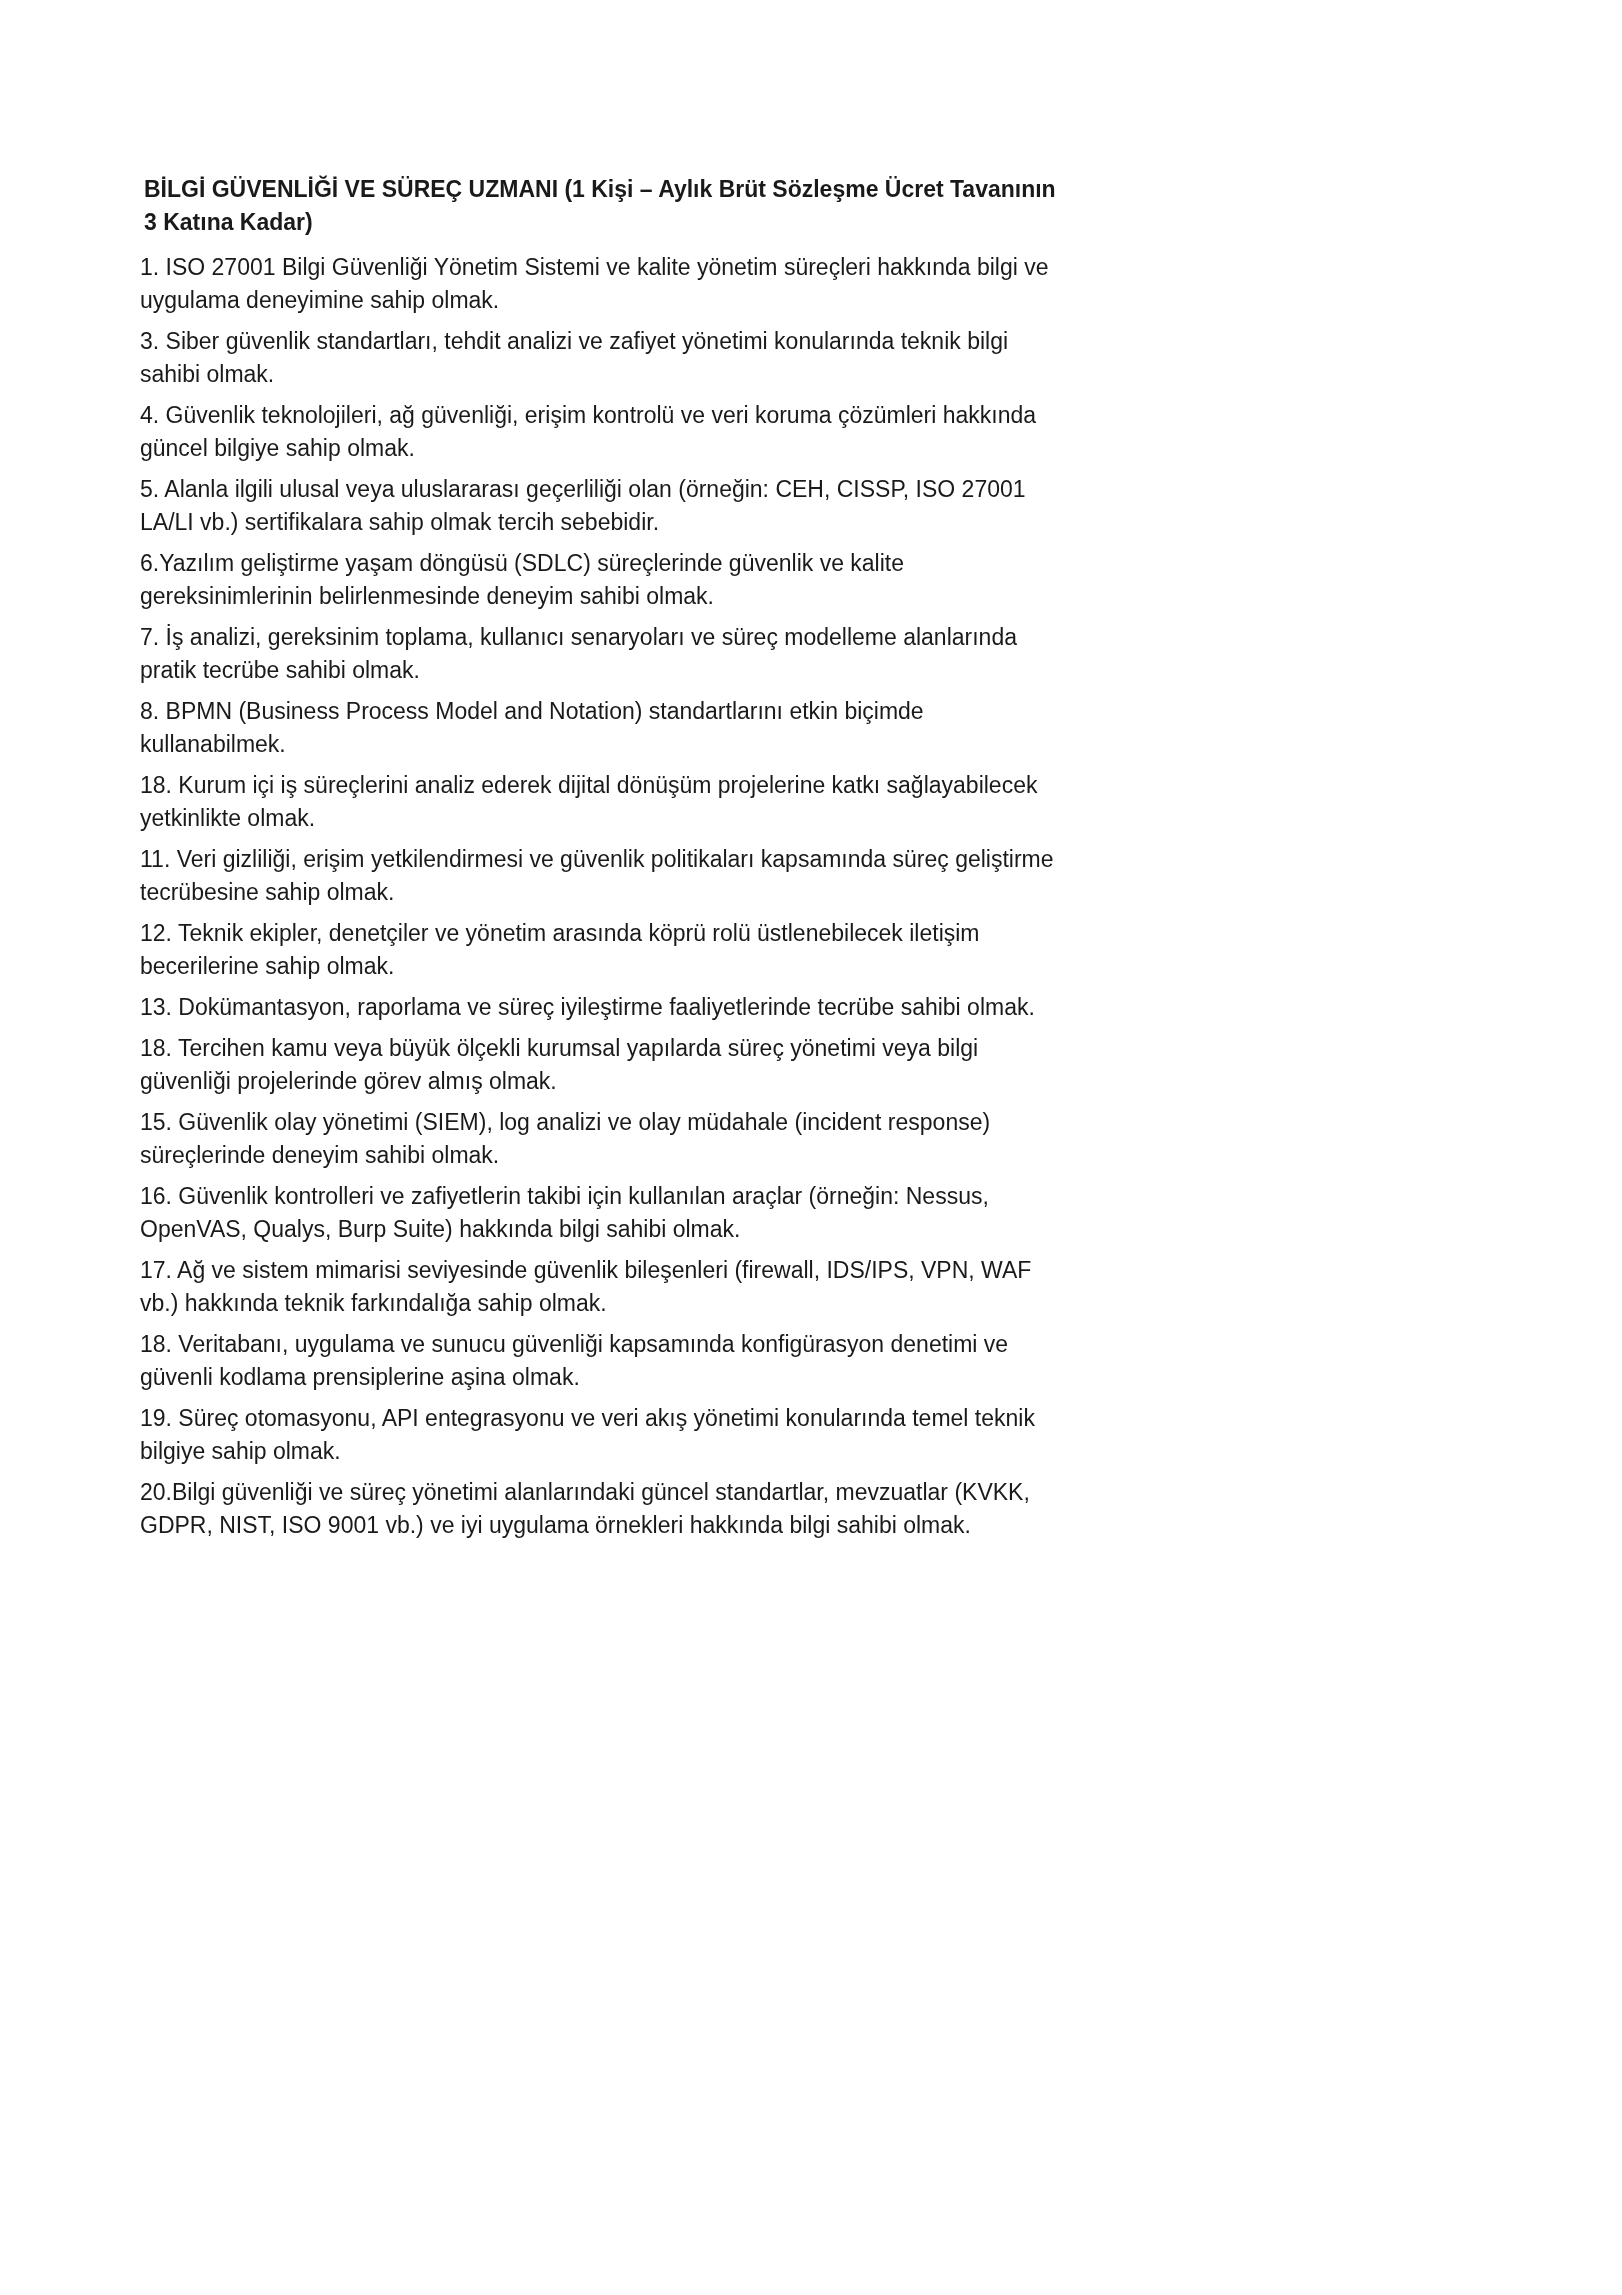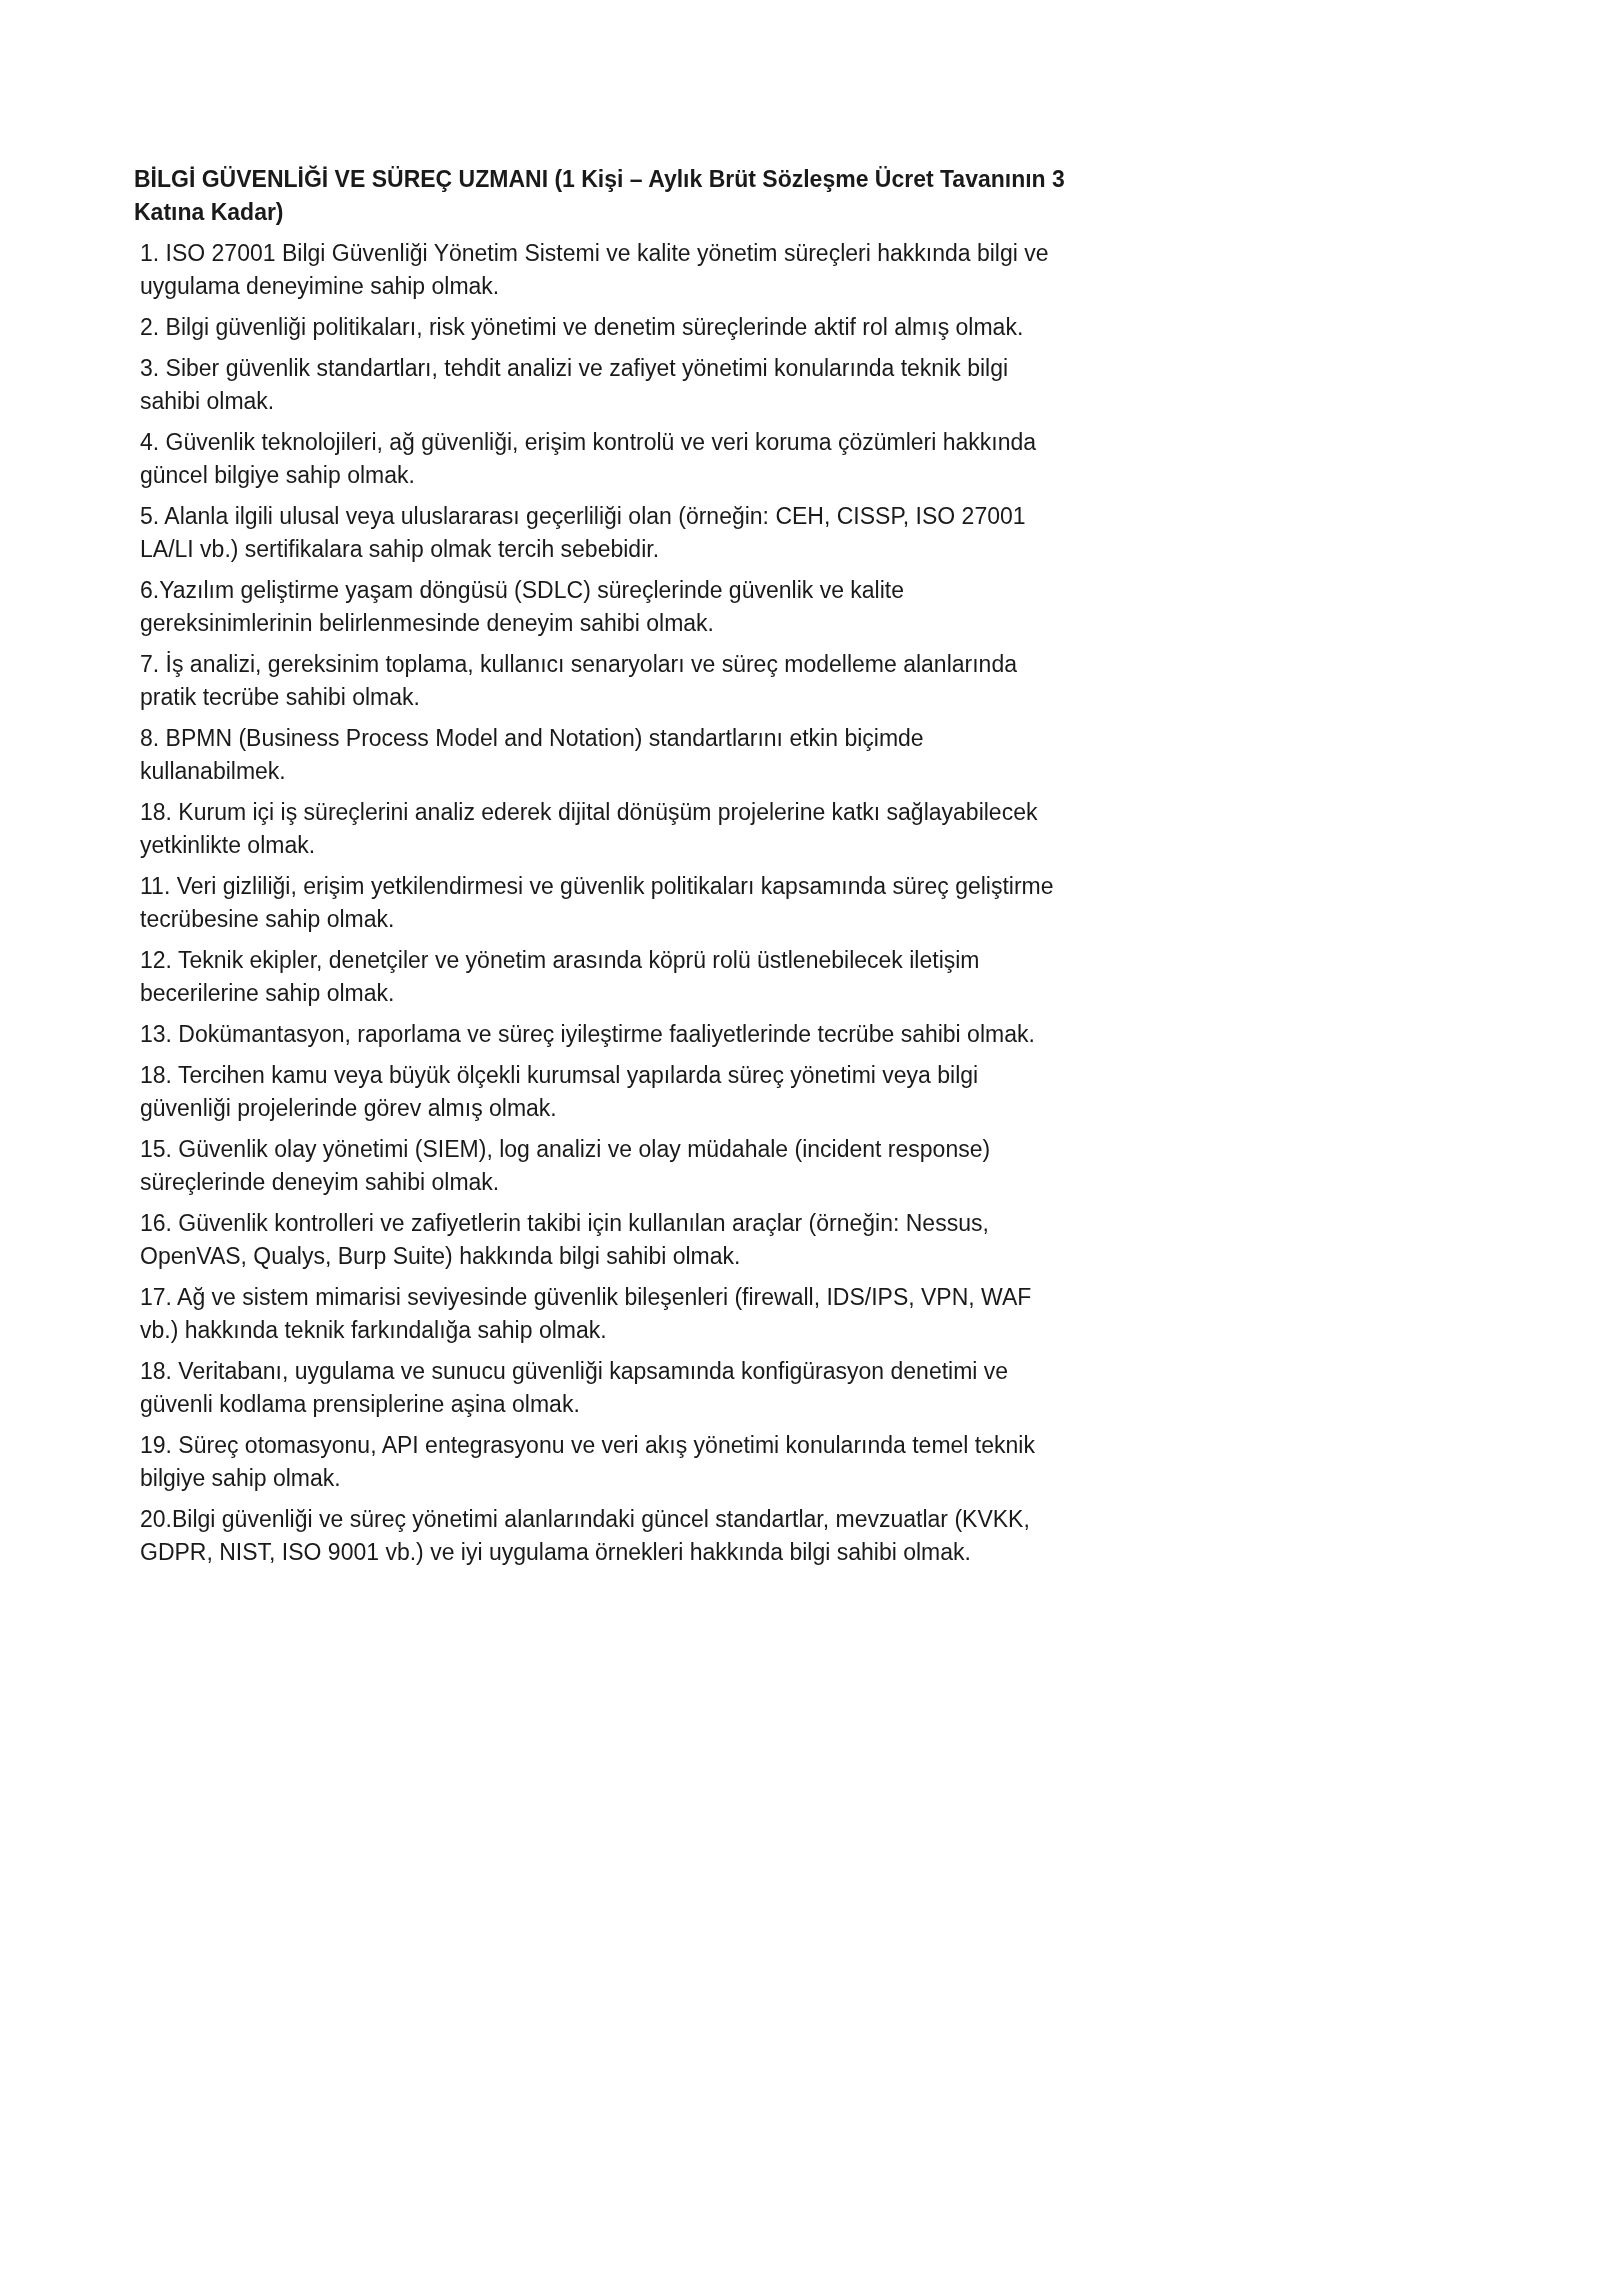--- a/index.html
+++ b/index.html
@@ -9,36 +9,35 @@
     left: 132px;
     top: 161px;
     width: 936px;
     font-family: "Liberation Sans", "DejaVu Sans", sans-serif;
     color: #1a1a1a;
     font-size: 23px;
     line-height: 33px;
   }
   .title {
     font-weight: bold;
-    margin: 2px;
+    margin: 12px;
     font-size: 23px;
     line-height: 33px;
   }
   .req {
     margin: 8px;
     font-weight: normal;
   }
 </style>
 </head>
 <body>
 
 <div class="page">
   <p class="title">BİLGİ GÜVENLİĞİ VE SÜREÇ UZMANI (1 Kişi – Aylık Brüt Sözleşme Ücret Tavanının 3  Katına Kadar)</p>
   <p class="req">1. ISO 27001 Bilgi Güvenliği Yönetim Sistemi ve kalite yönetim süreçleri hakkında bilgi ve uygulama deneyimine sahip olmak.</p>
-  <p class="req">2. Bilgi güvenliği politikaları, risk yönetimi ve denetim süreçlerinde aktif rol almış olmak.</p>
   <p class="req">3. Siber güvenlik standartları, tehdit analizi ve zafiyet yönetimi konularında teknik bilgi sahibi olmak.</p>
   <p class="req">4. Güvenlik teknolojileri, ağ güvenliği, erişim kontrolü ve veri koruma çözümleri hakkında güncel bilgiye sahip olmak.</p>
   <p class="req">5. Alanla ilgili ulusal veya uluslararası geçerliliği olan (örneğin: CEH, CISSP, ISO 27001 LA/LI vb.) sertifikalara sahip olmak tercih sebebidir.</p>
   <p class="req">6.Yazılım geliştirme yaşam döngüsü (SDLC) süreçlerinde güvenlik ve kalite gereksinimlerinin belirlenmesinde deneyim sahibi olmak.</p>
   <p class="req">7. İş analizi, gereksinim toplama, kullanıcı senaryoları ve süreç modelleme alanlarında pratik tecrübe sahibi olmak.</p>
   <p class="req">8. BPMN (Business Process Model and Notation) standartlarını etkin biçimde kullanabilmek.</p>
   <p class="req">18. Kurum içi iş süreçlerini analiz ederek dijital dönüşüm projelerine katkı sağlayabilecek yetkinlikte olmak.</p>
   <p class="req">11. Veri gizliliği, erişim yetkilendirmesi ve güvenlik politikaları kapsamında süreç geliştirme tecrübesine sahip olmak.</p>
   <p class="req">12. Teknik ekipler, denetçiler ve yönetim arasında köprü rolü üstlenebilecek iletişim becerilerine sahip olmak.</p>
   <p class="req">13. Dokümantasyon, raporlama ve süreç iyileştirme faaliyetlerinde tecrübe sahibi olmak.</p>

